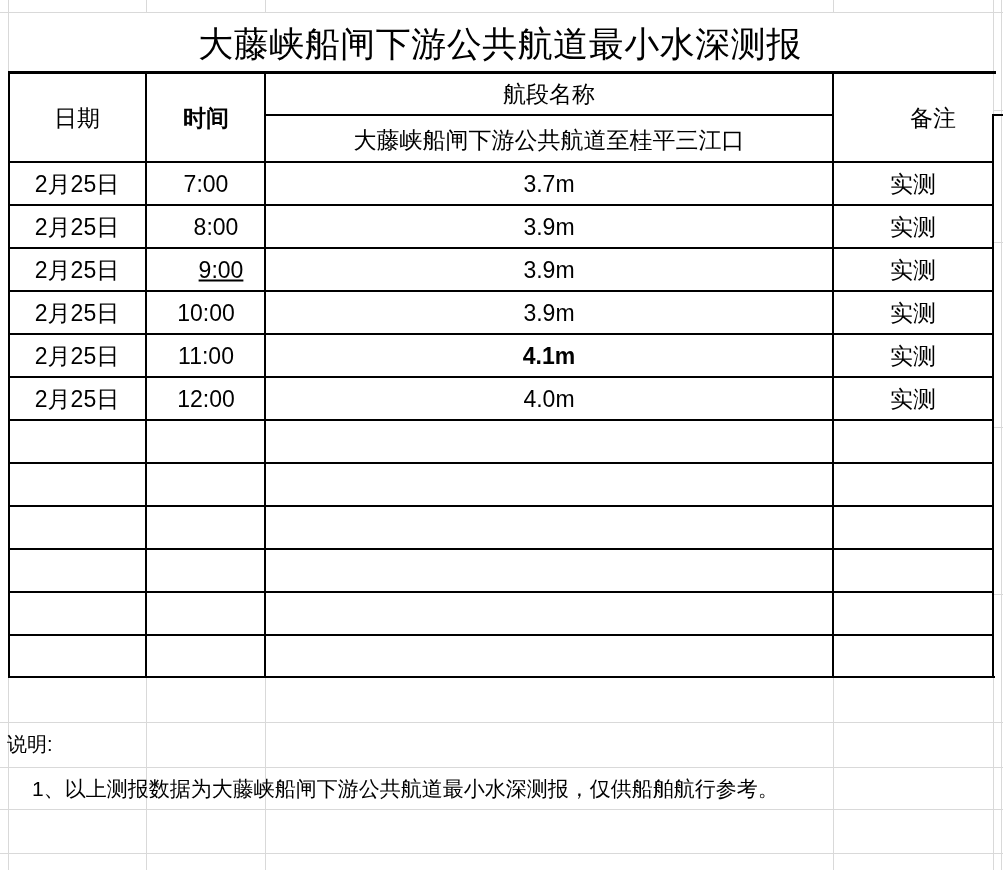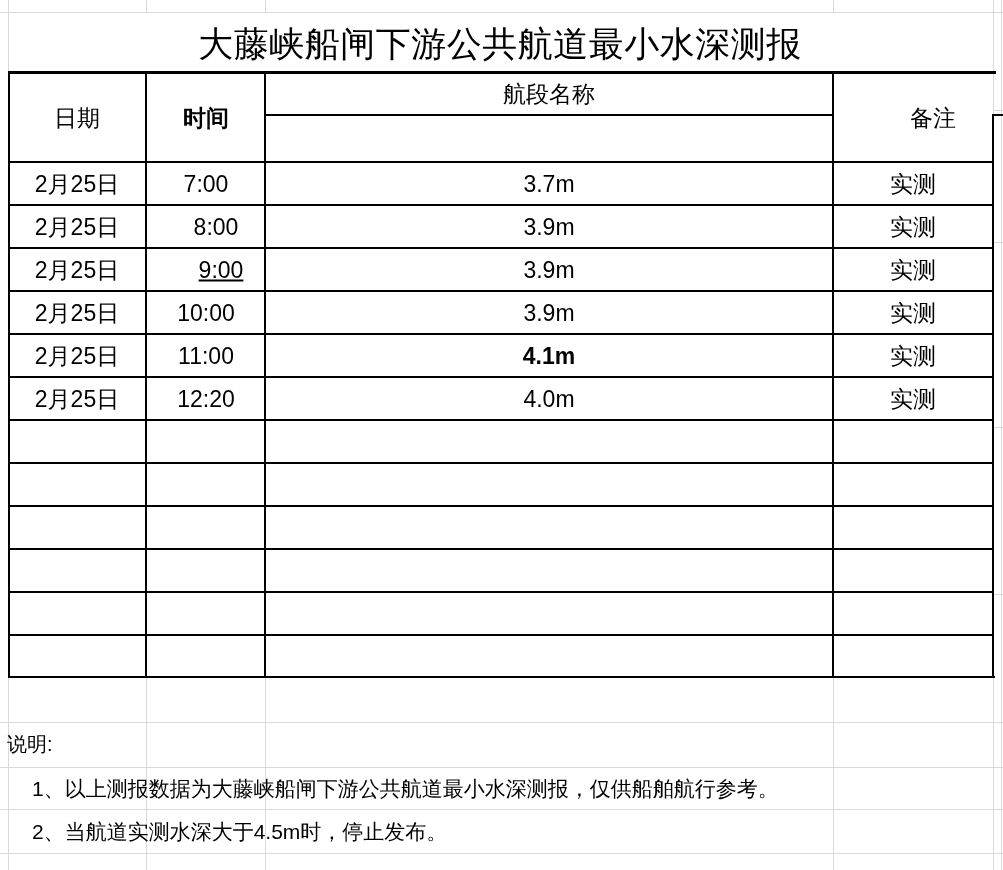--- a/index.html
+++ b/index.html
@@ -85,20 +85,21 @@
   <div class="bl" style="left:8px;top:591px;width:985px;height:2px;"></div>
   <div class="bl" style="left:8px;top:634px;width:985px;height:2px;"></div>
 
   <div style="position:absolute;left:8px;top:421px;width:985px;height:255px;"></div>
 
   <div class="ct title-text" style="left:500px;top:43px;">大藤峡船闸下游公共航道最小水深测报</div>
 
   <div class="ct hdr" style="left:77px;top:118px;">日期</div>
   <div class="ct hdr" style="left:206px;top:118px;font-weight:bold;">时间</div>
   <div class="ct hdr" style="left:549px;top:94px;">航段名称</div>
+  <div class="ct hdr" style="left:549px;top:140px;">大藤峡船闸下游公共航道至桂平三江口</div>
   <div class="ct hdr" style="left:913px;top:118px;margin-left:20px;">备注</div>
 
   <div>
     <div class="ct" style="left:77px;top:184px;">2月25日</div>
     <div class="ct" style="left:206px;top:184px;">7:00</div>
     <div class="ct" style="left:549px;top:184px;">3.7m</div>
     <div class="ct" style="left:913px;top:184px;">实测</div>
   </div>
   <div>
     <div class="ct" style="left:77px;top:227px;">2月25日</div>
@@ -119,22 +120,21 @@
     <div class="ct" style="left:913px;top:313px;">实测</div>
   </div>
   <div>
     <div class="ct" style="left:77px;top:356px;">2月25日</div>
     <div class="ct" style="left:206px;top:356px;">11:00</div>
     <div class="ct" style="left:549px;top:356px;font-weight:bold;">4.1m</div>
     <div class="ct" style="left:913px;top:356px;">实测</div>
   </div>
   <div>
     <div class="ct" style="left:77px;top:399px;">2月25日</div>
-    <div class="ct" style="left:206px;top:399px;">12:20</div>
+    <div class="ct" style="left:206px;top:399px;">12:00</div>
     <div class="ct" style="left:549px;top:399px;">4.0m</div>
     <div class="ct" style="left:913px;top:399px;">实测</div>
   </div>
 
   <div class="lt" style="left:7px;top:744px;font-size:20px;">说明:</div>
   <div class="lt" style="left:32px;top:788px;">1、以上测报数据为大藤峡船闸下游公共航道最小水深测报，仅供船舶航行参考。</div>
-  <div class="lt" style="left:32px;top:831px;">2、当航道实测水深大于4.5m时，停止发布。</div>
 
 </div>
 
 </body></html>

